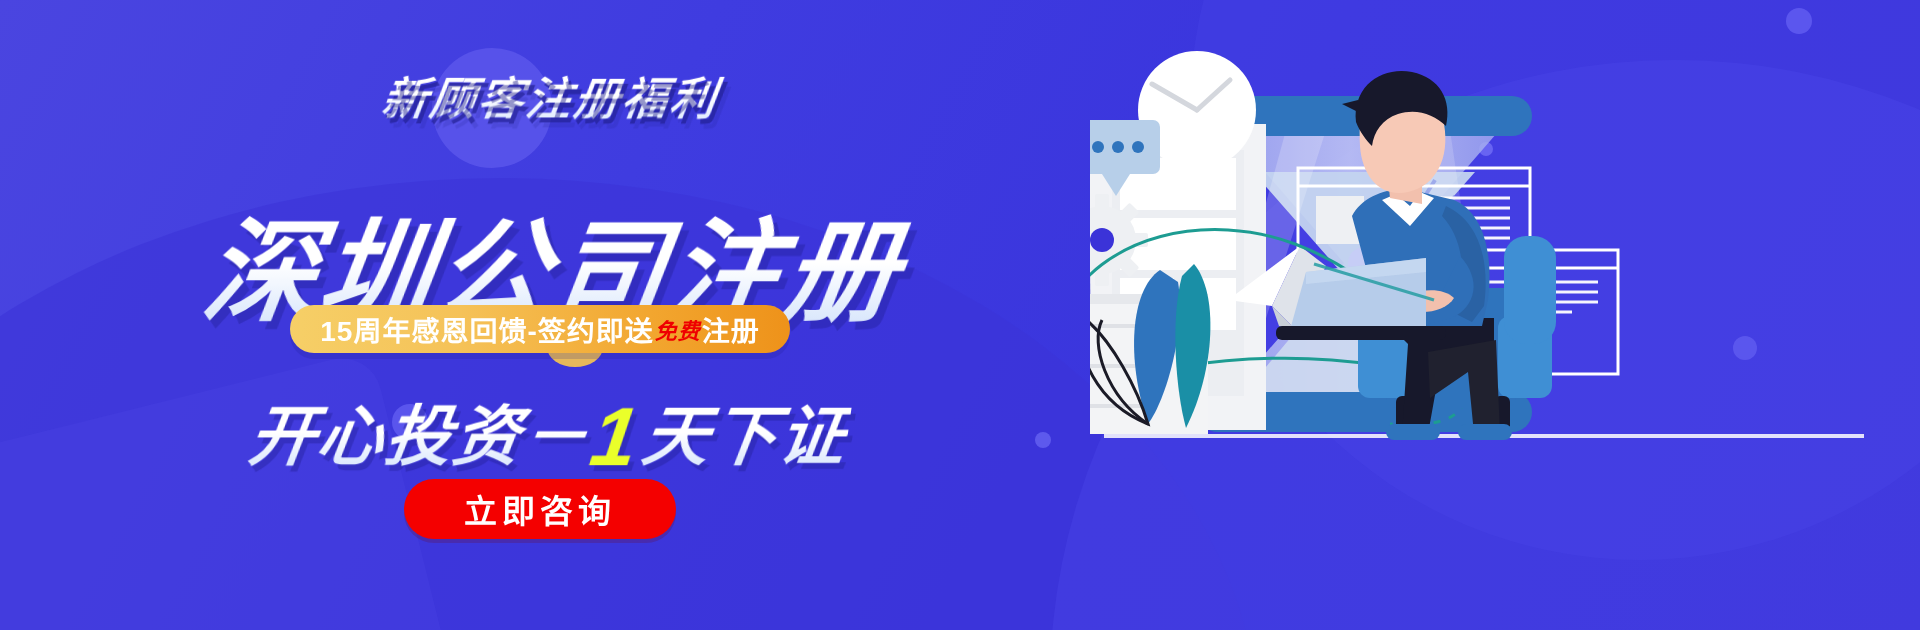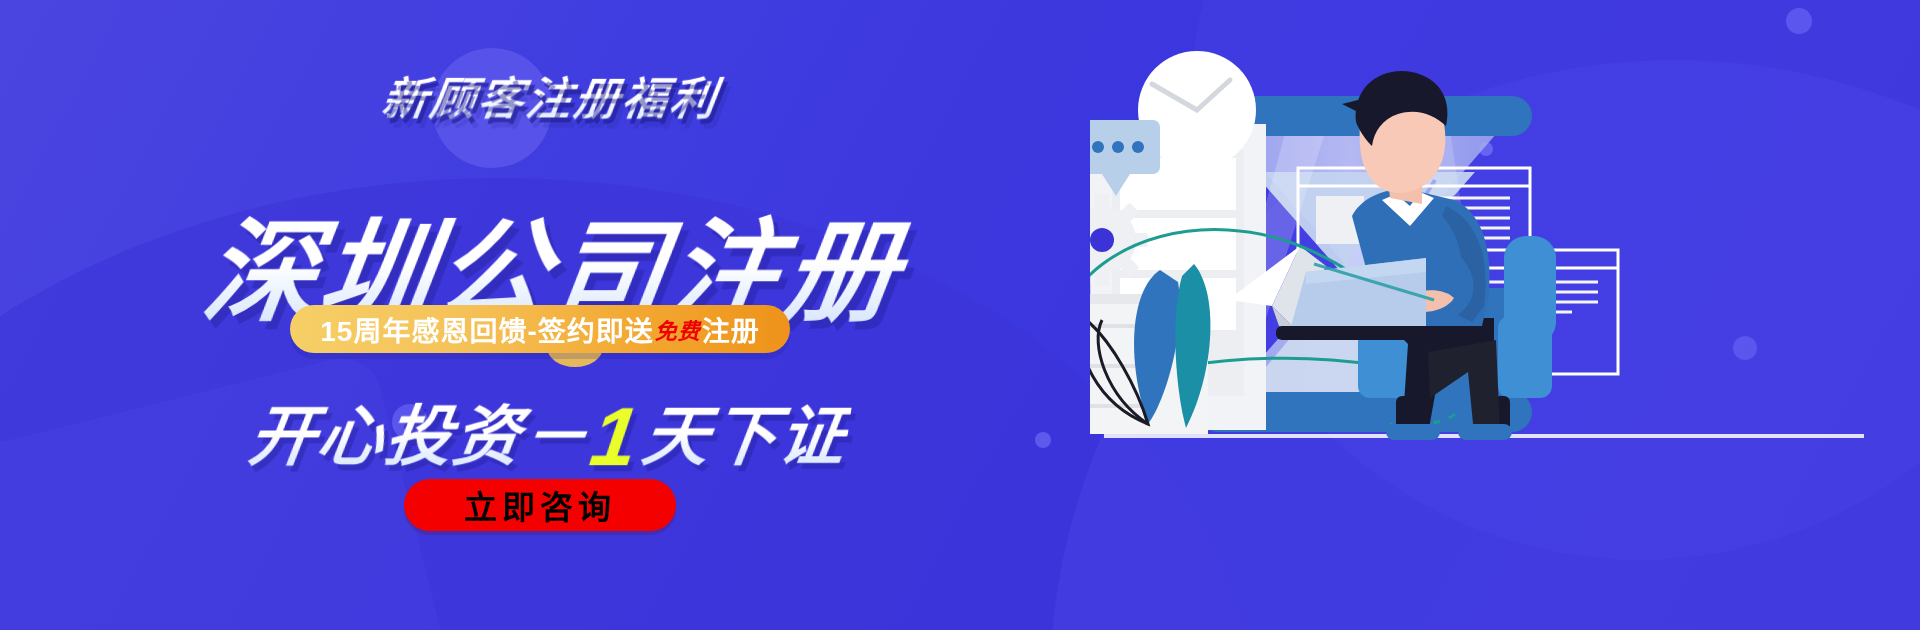--- a/index.html
+++ b/index.html
@@ -157,24 +157,24 @@
     vertical-align:-6px;
   }
 
   
   .cta-wrap{
     position:absolute;left:0;right:0;top:479px;
     display:flex;justify-content:center;
   }
   .cta{
     display:inline-flex;align-items:center;justify-content:center;
-    width:272px;height:52px;
+    width:272px;height:60px;
     border-radius:34px;
     background:#f40000;
-    color:#000000;
+    color:#ffffff;
     font-size:33px;font-weight:bold;letter-spacing:5px;
     border:none;cursor:pointer;
     box-shadow:0 4px 0 rgba(120,0,0,.20);
     font-family:inherit;
   }
 
   
   .illus{
     position:absolute;left:1090px;top:0;
     width:830px;height:630px;z-index:20;

